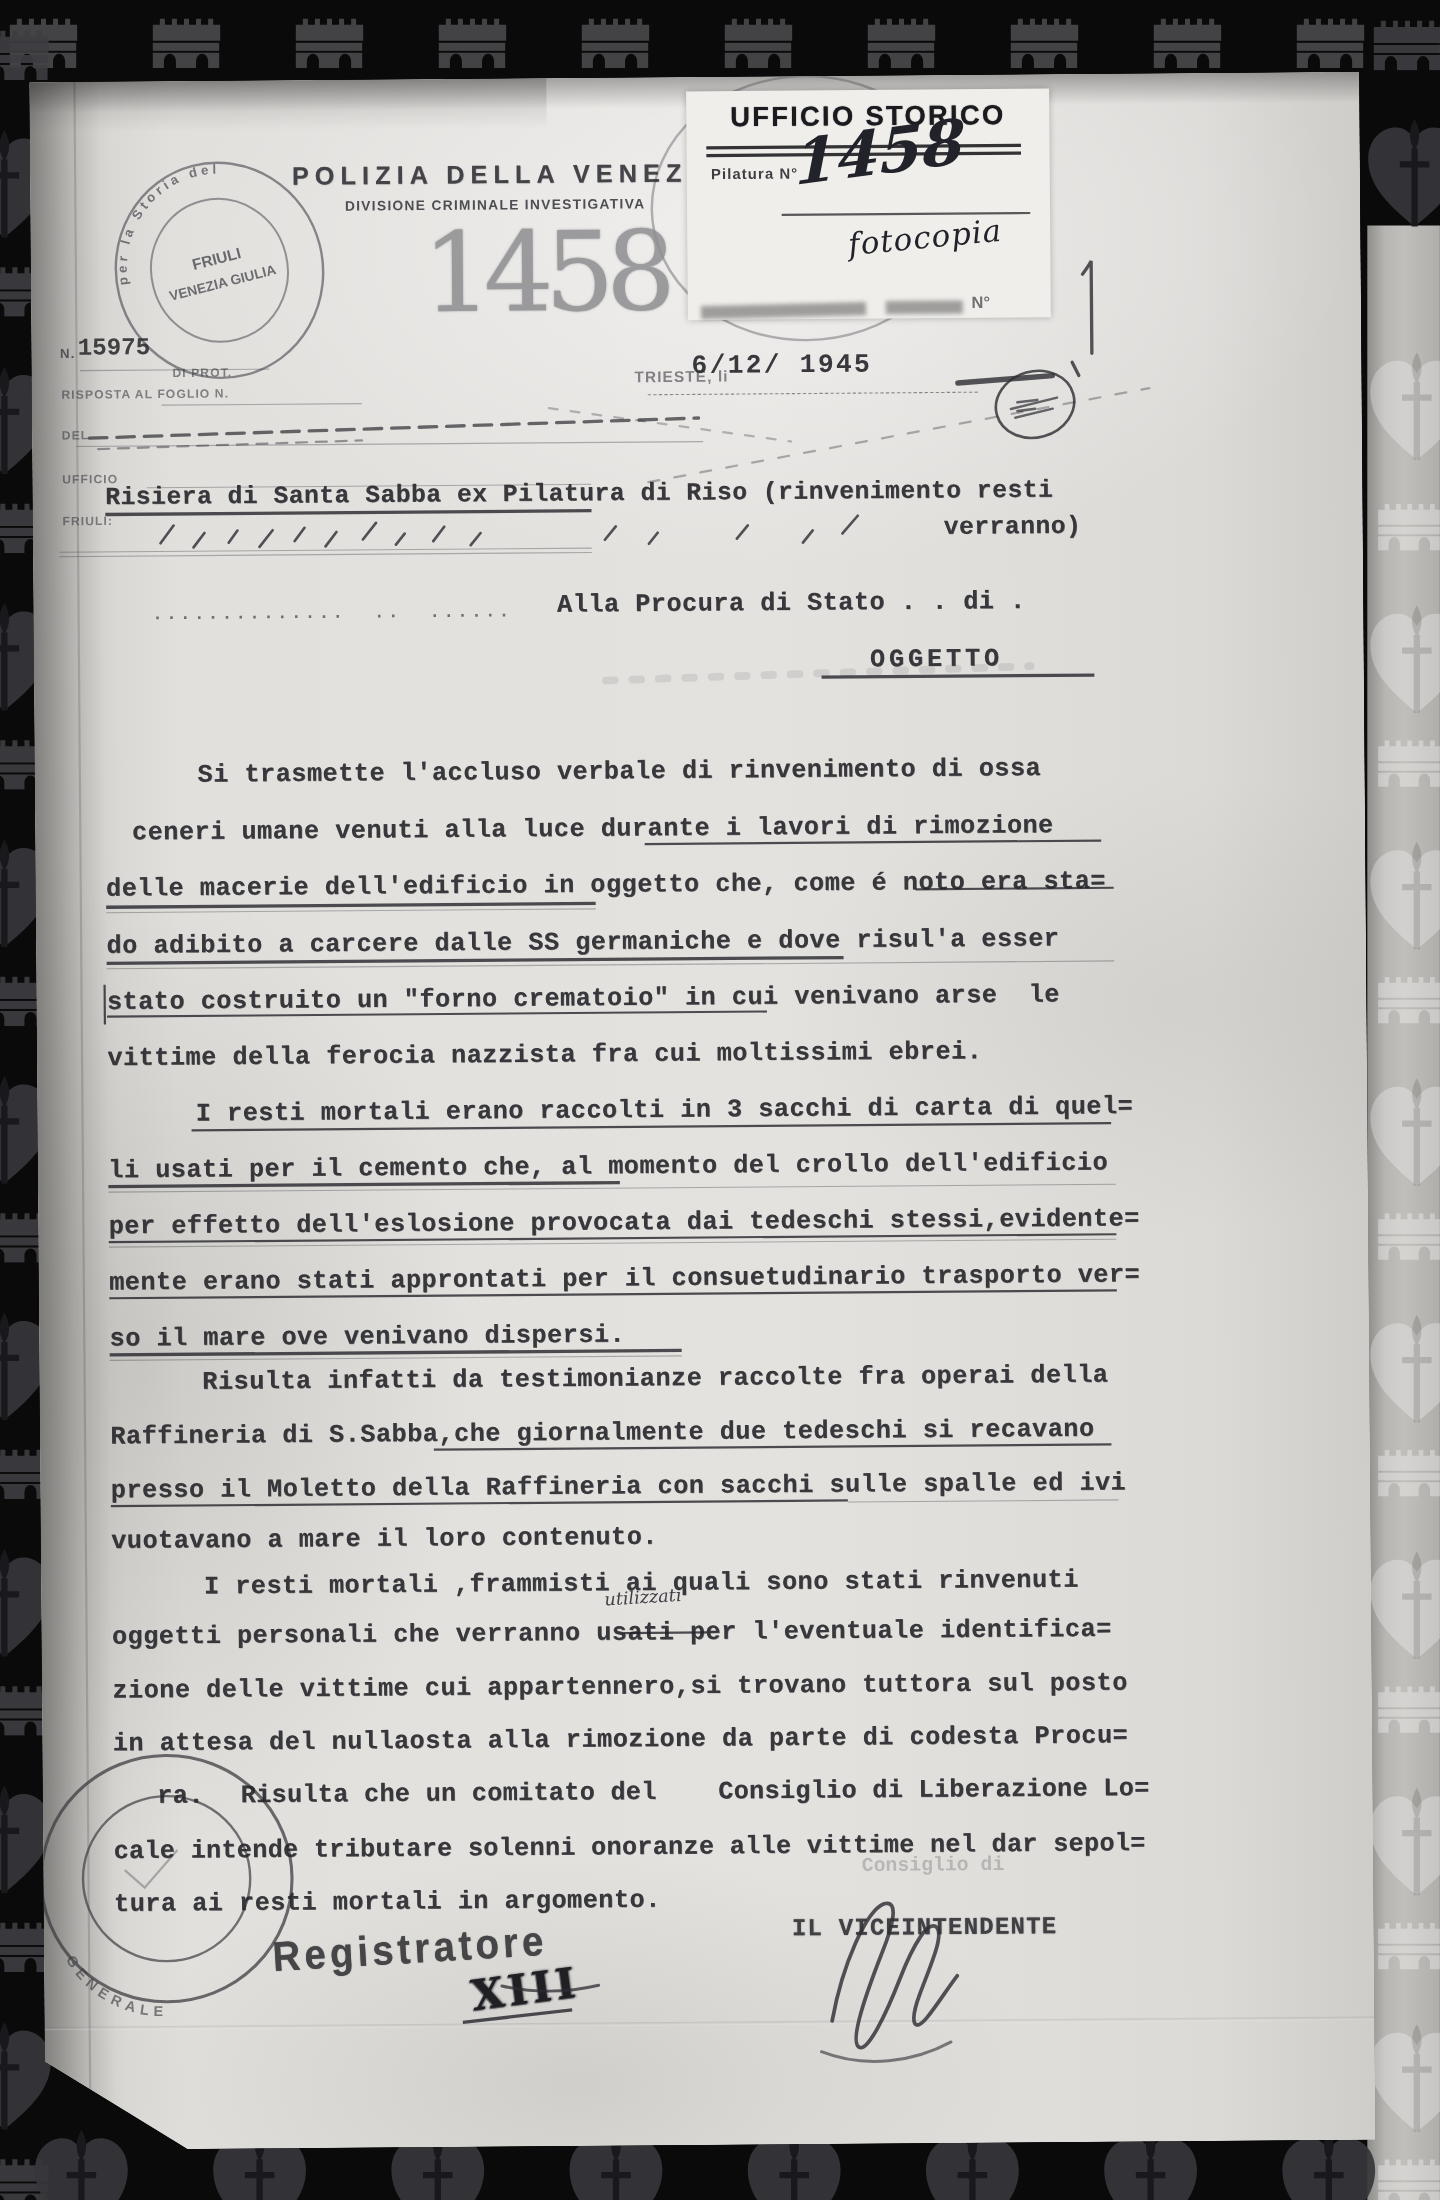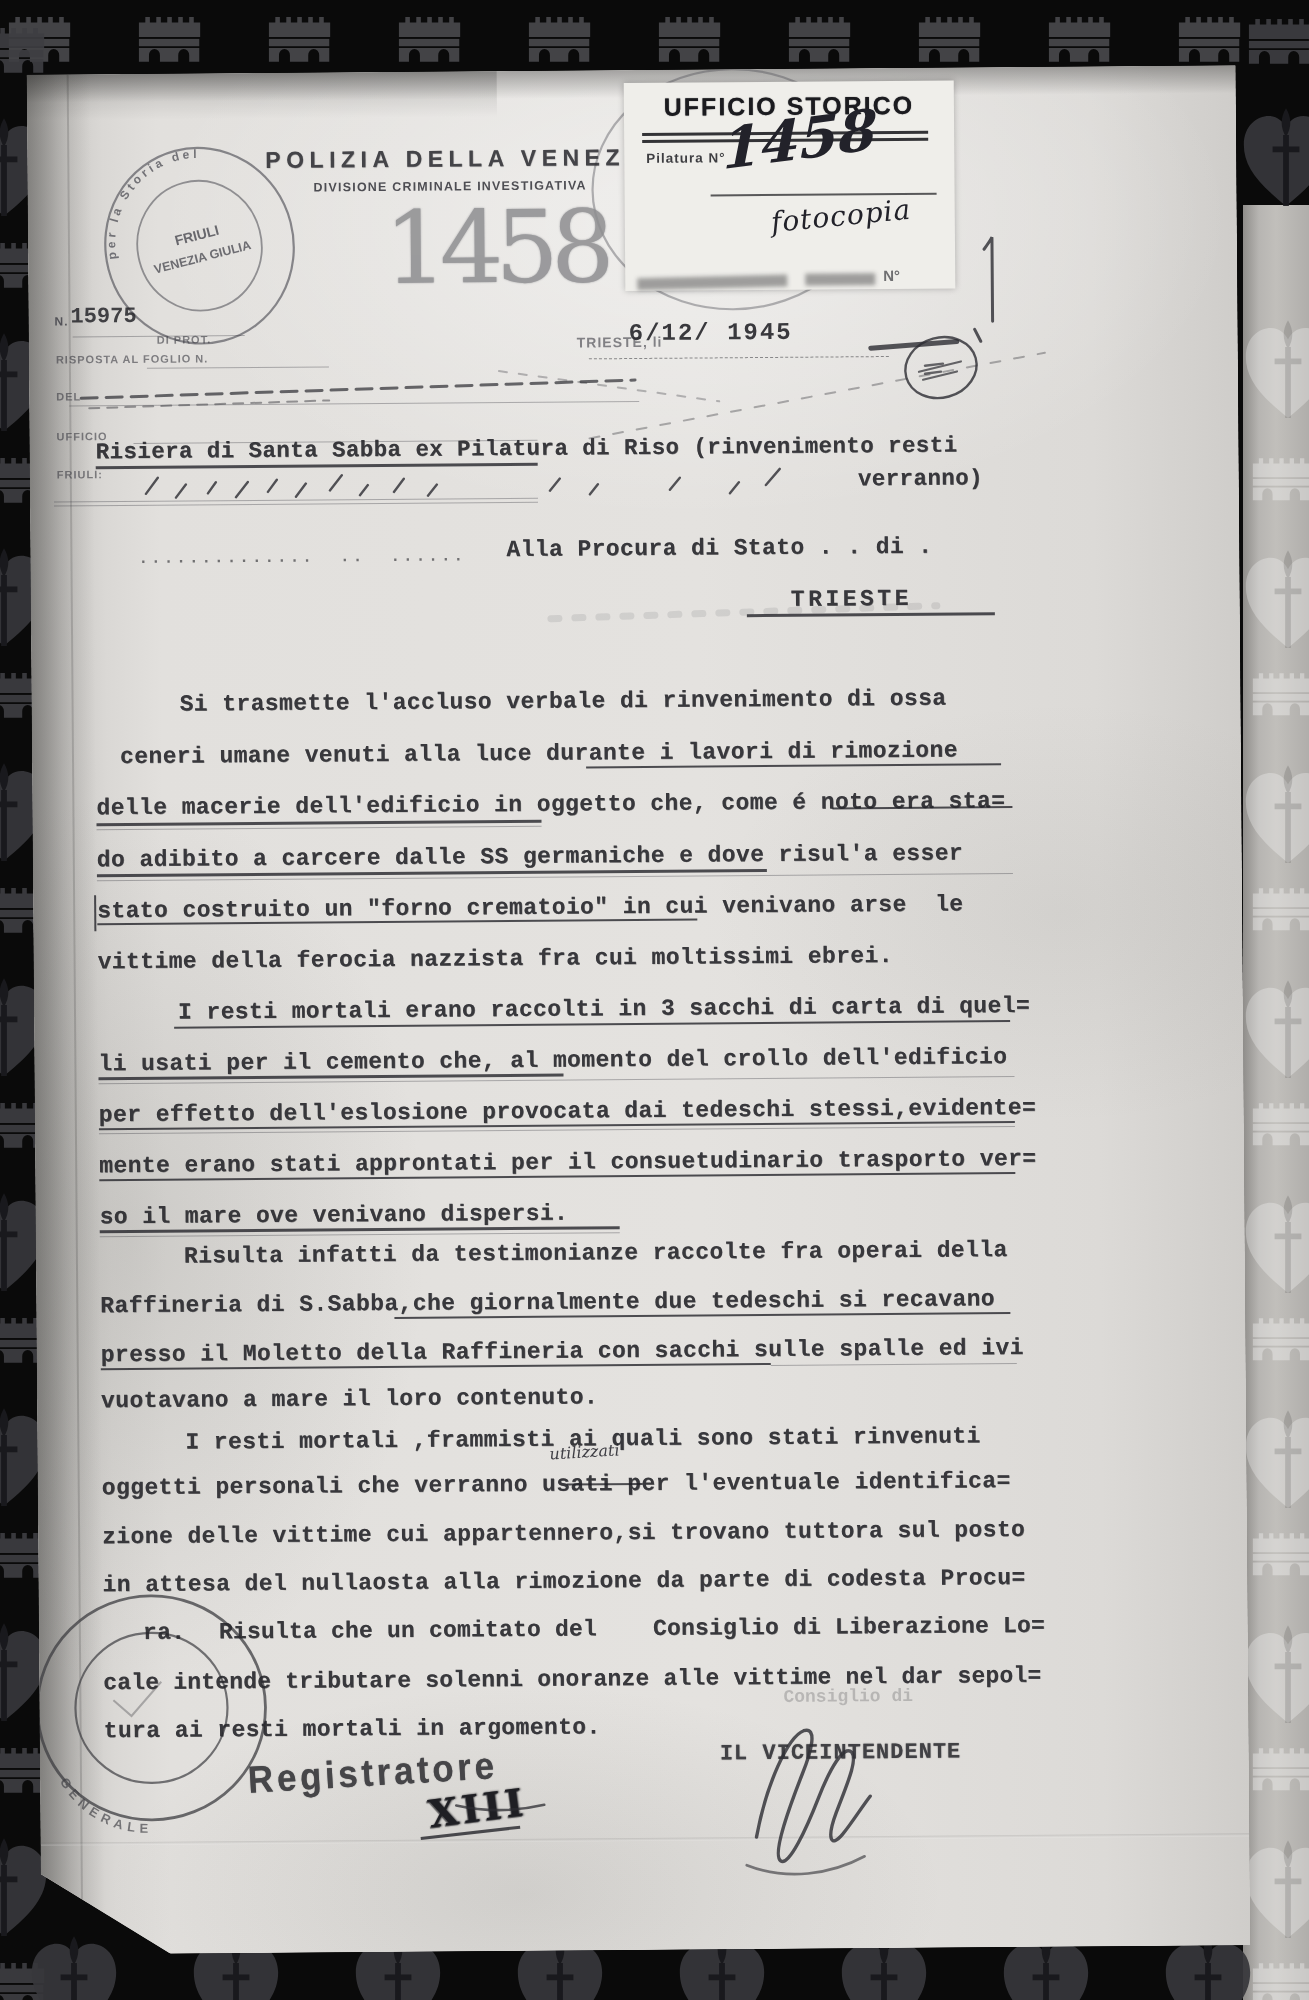--- a/index.html
+++ b/index.html
@@ -202,21 +202,21 @@
     <div class="fp" style="left:27px;top:394px">FRIULI:</div>
 
     <div class="mono tl" style="left:66px;top:365px;font-size:22.5px">Risiera di Santa Sabba ex Pilatura di Riso (rinvenimento resti</div>
     <div class="mono tl" style="left:828px;top:398px;font-size:22.5px">verranno)</div>
     <div class="ul" style="left:66px;top:392px;width:442px;height:3px"></div>
     <div class="ulf" style="left:24px;top:427px;width:484px"></div>
     <div class="ulf" style="left:24px;top:431px;width:484px"></div>
 
     <div class="mono" style="position:absolute;left:108px;top:476px;font-size:16px;letter-spacing:3px;opacity:.6;white-space:pre">..............  ..  ......</div>
     <div class="mono tl" style="left:476px;top:466px">Alla Procura di Stato . . di .</div>
-    <div class="mono tl" style="left:760px;top:518px;letter-spacing:3.5px">TRIESTE</div>
+    <div class="mono tl" style="left:760px;top:518px;letter-spacing:3.5px">OGGETTO</div>
     <div class="ul" style="left:716px;top:545px;width:248px;height:3px"></div>
 
     <div class="mono tl" style="left:148px;top:618px">Si trasmette l'accluso verbale di rinvenimento di ossa</div>
     <div class="mono tl" style="left:88px;top:670px">ceneri umane venuti alla luce durante i lavori di rimozione</div>
     <div class="mono tl" style="left:64px;top:721px">delle macerie dell'edificio in oggetto che, come é noto era sta=</div>
     <div class="mono tl" style="left:64px;top:773px">do adibito a carcere dalle SS germaniche e dove risul'a esser</div>
     <div class="mono tl" style="left:64px;top:824px">stato costruito un "forno crematoio" in cui venivano arse  le</div>
     <div class="mono tl" style="left:64px;top:875px">vittime della ferocia nazzista fra cui moltissimi ebrei.</div>
     <div class="mono tl" style="left:144px;top:926px">I resti mortali erano raccolti in 3 sacchi di carta di quel=</div>
     <div class="mono tl" style="left:64px;top:977px">li usati per il cemento che, al momento del crollo dell'edificio</div>

